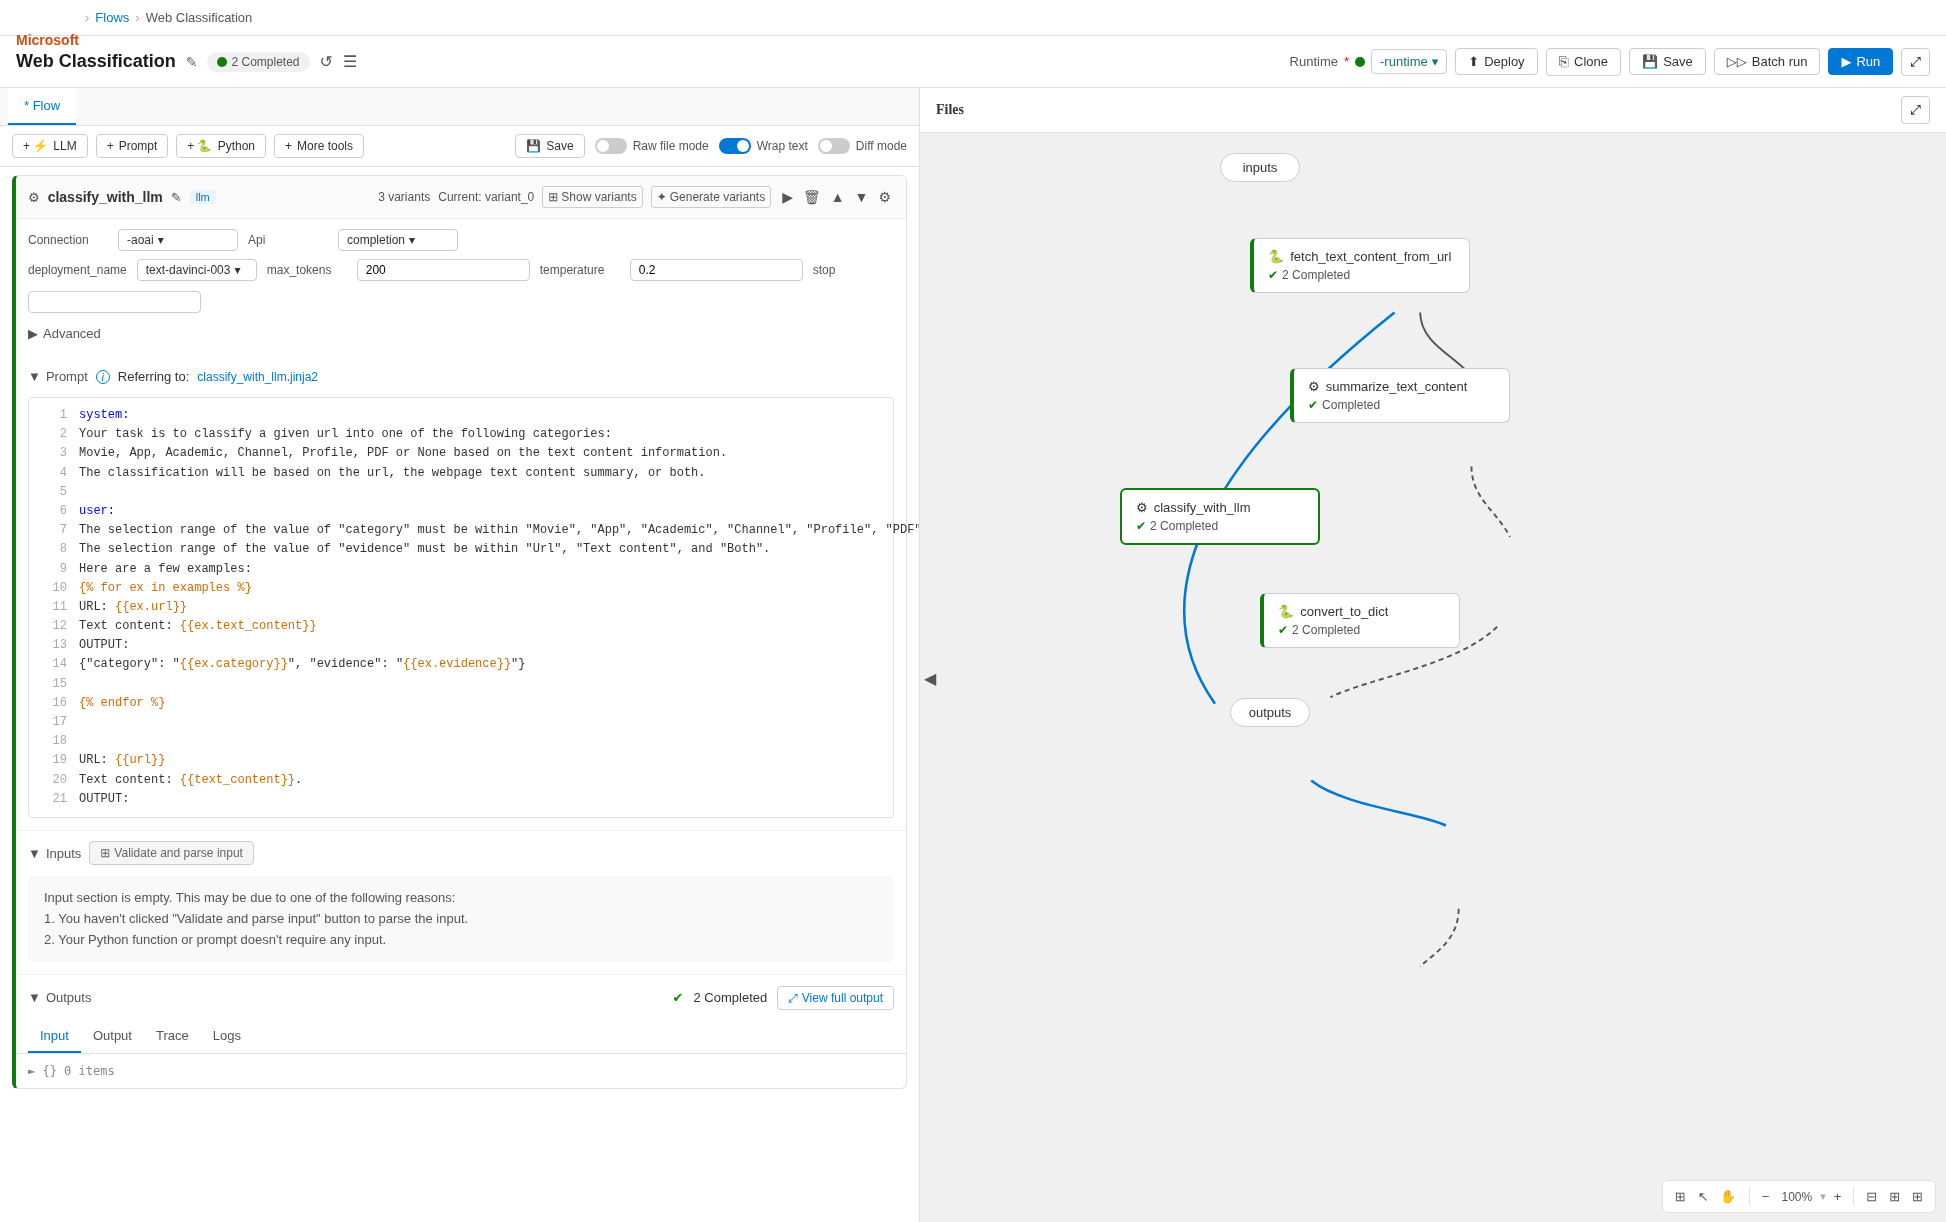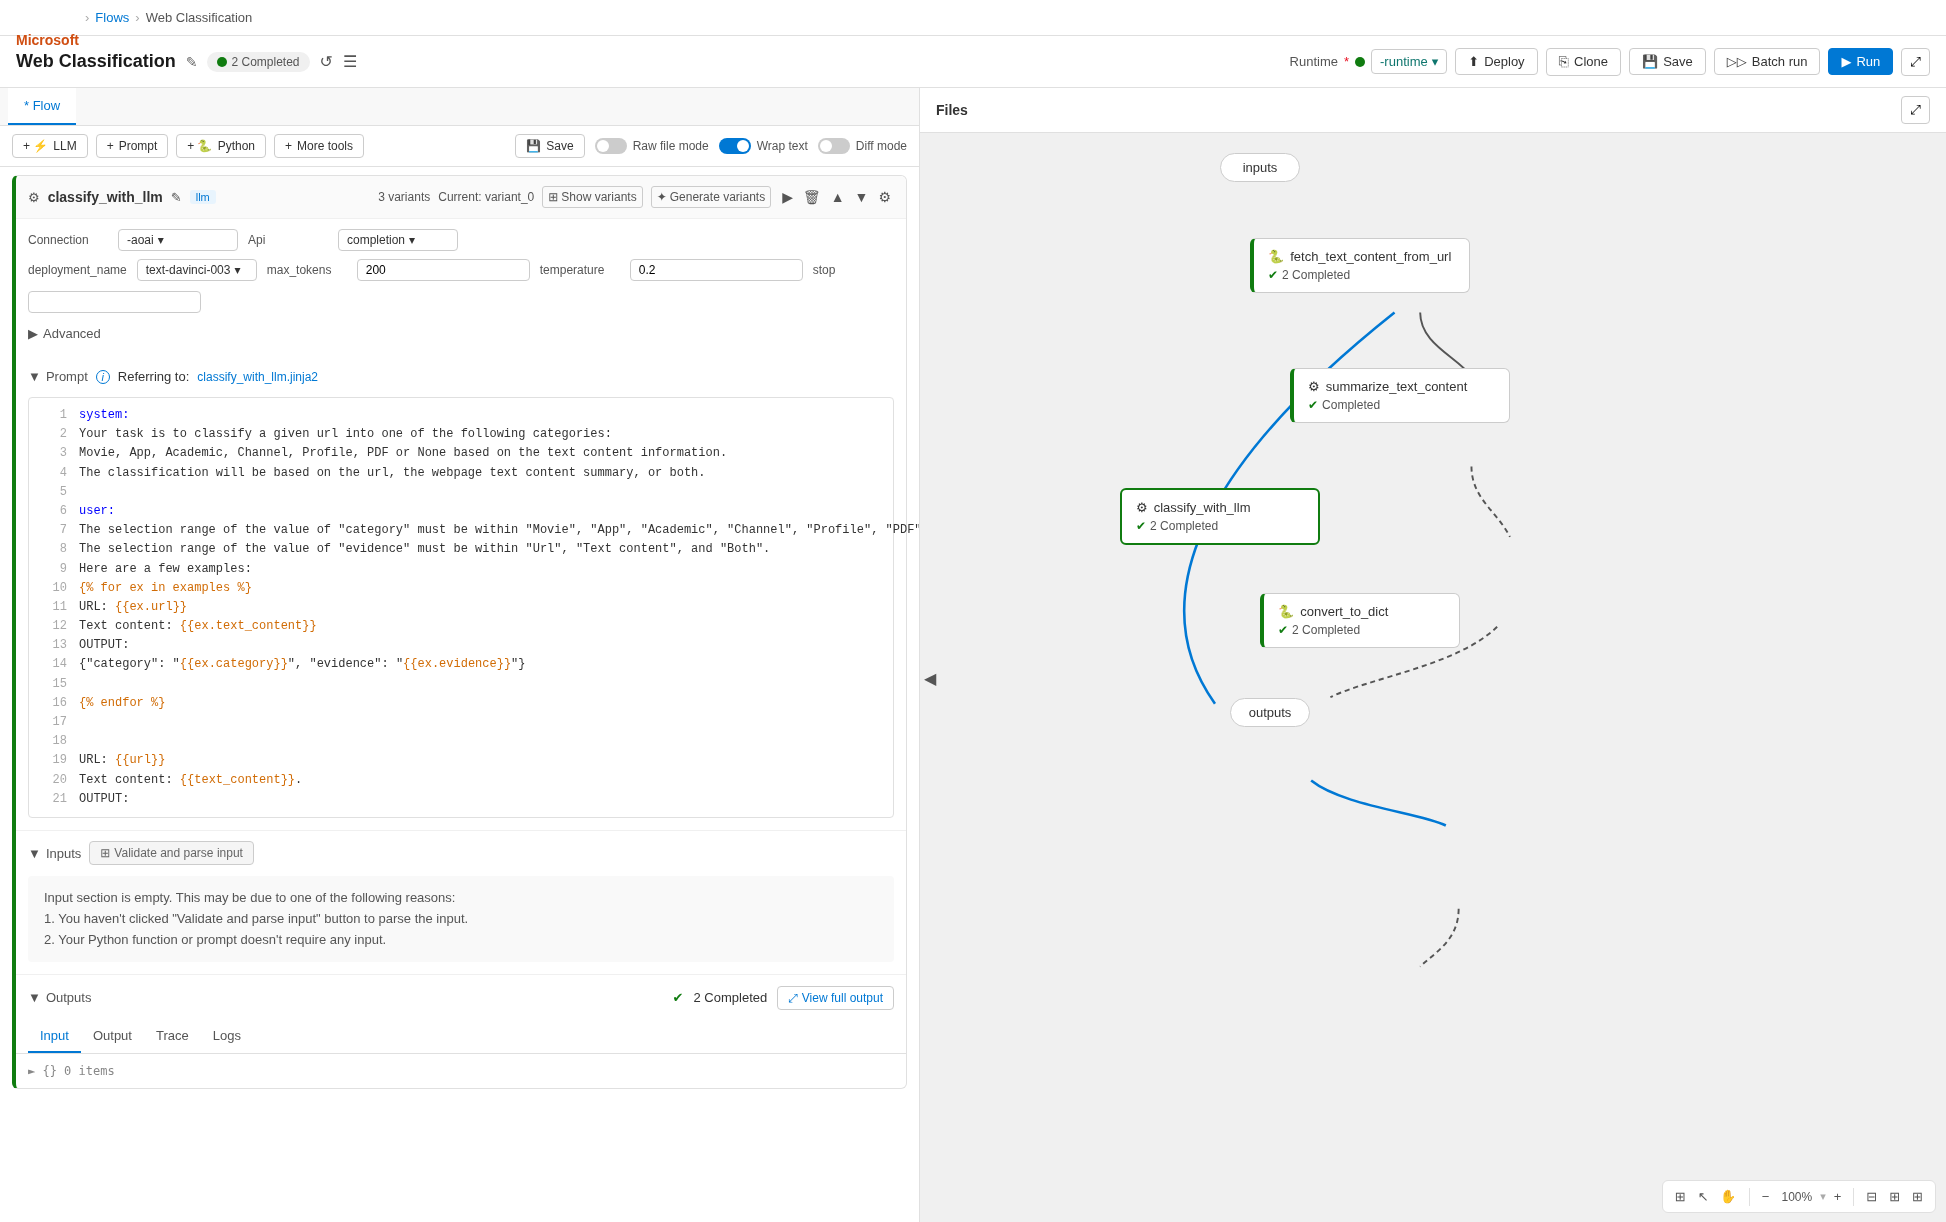--- a/index.html
+++ b/index.html
@@ -89,21 +89,21 @@
 
     
     .output-tabs { display: flex; border-bottom: 1px solid #e0e0e0; padding: 0 12px; }
     .output-tab { padding: 8px 12px; font-size: 13px; cursor: pointer; border-bottom: 2px solid transparent; color: #555; }
     .output-tab.active { color: #0078d4; border-bottom-color: #0078d4; }
     .output-content { padding: 10px 12px; font-size: 12px; color: #888; font-family: monospace; }
 
     
     .right-panel { flex: 1; background: #f0f0f0; position: relative; overflow: hidden; }
     .canvas-header { background: #fff; border-bottom: 1px solid #e0e0e0; padding: 8px 16px; display: flex; align-items: center; justify-content: space-between; }
-    .canvas-title { font-weight: 600; font-size: 14px; }
+    .canvas-title { font-weight: 600; font-size: 14px; font-family: Liberation Serif, serif; }
     .canvas-content { position: relative; width: 100%; height: calc(100% - 44px); overflow: hidden; }
 
     
     .flow-node { position: absolute; border: 1px solid #ccc; border-radius: 6px; background: #fff; padding: 10px 14px; min-width: 180px; }
     .flow-node.green-border { border-left: 4px solid #107c10; }
     .flow-node-title { font-weight: 500; font-size: 13px; display: flex; align-items: center; gap: 6px; }
     .flow-node-status { font-size: 12px; color: #555; margin-top: 4px; display: flex; align-items: center; gap: 4px; }
     .flow-oval { border: 1px solid #ccc; border-radius: 20px; background: #fff; padding: 6px 16px; font-size: 13px; font-weight: 500; position: absolute; text-align: center; }
 
     

